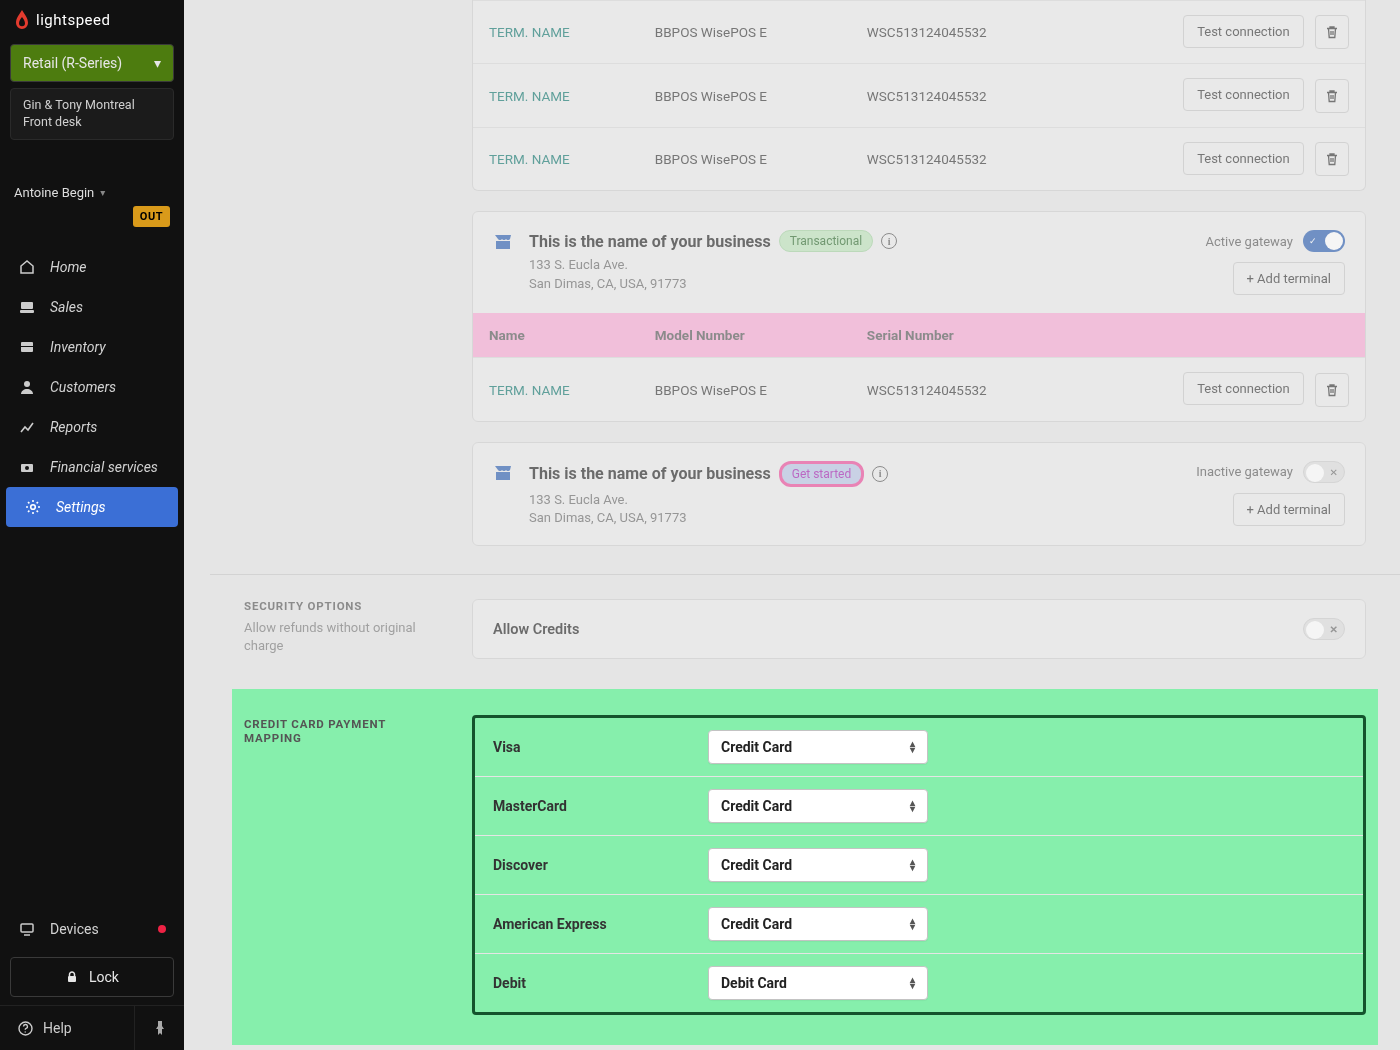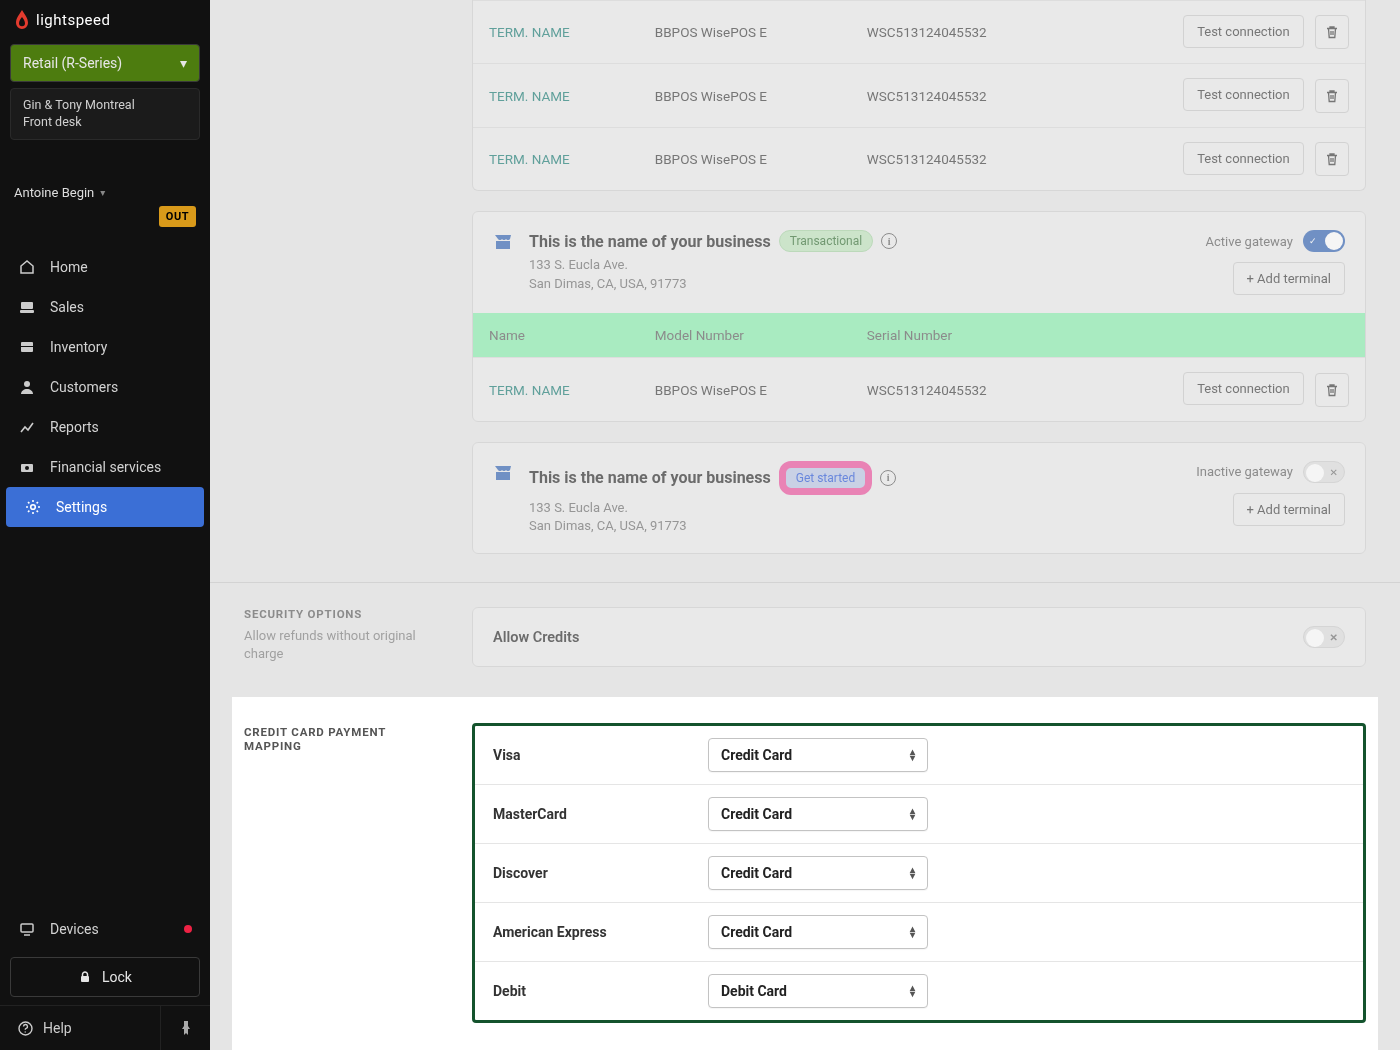--- a/index.html
+++ b/index.html
@@ -1,29 +1,29 @@
 <!DOCTYPE html>
 <html><head>
 <meta charset="utf-8">
 <style>
 * { box-sizing: border-box; margin: 0; padding: 0; }
 body { font-family: -apple-system, BlinkMacSystemFont, "Segoe UI", Roboto, sans-serif; background: #e5e5e5; color: #333; }
 
 
-.sidebar { position: fixed; left: 0; top: 0; bottom: 0; width: 210px; background: #111; color: #ccc; display: flex; flex-direction: column; }
+.sidebar { position: fixed; left: 0; top: 0; bottom: 0; width: 184px; background: #111; color: #ccc; display: flex; flex-direction: column; }
 .brand { display: flex; align-items: center; gap: 6px; padding: 10px 14px 8px; }
 .brand svg { flex-shrink: 0; }
 .brand-text { color: #fff; font-size: 15px; letter-spacing: .5px; }
 .series-select { margin: 6px 10px; background: #4d7c0f; border: 1px solid #3a3a3a; border-radius: 4px; padding: 10px 12px; color: #e6e6e6; font-size: 14px; display: flex; justify-content: space-between; align-items: center; cursor: pointer; }
 .location-block { margin: 0 10px 8px; background: #1b1b1b; border: 1px solid #2a2a2a; border-radius: 4px; padding: 8px 12px; color: #d0d0d0; font-size: 12.5px; line-height: 1.35; }
 .user-row { display: flex; align-items: center; justify-content: space-between; padding: 10px 14px 16px; font-size: 13px; color: #ddd; }
 .user-left { display: flex; align-items: center; gap: 6px; }
 .out-badge { background: #d99a1a; color: #000; font-weight: 700; font-size: 11px; padding: 4px 7px; border-radius: 3px; letter-spacing: .5px; margin-top: 48px; }
 
-.nav { flex: 1; overflow-y: auto; padding-top: 4px; }
+.nav { flex: 1; overflow-y: auto; padding-top: 4px; font-style: italic; }
 .nav-item { display: flex; align-items: center; gap: 14px; padding: 11px 18px; font-size: 14px; color: #d2d2d2; cursor: pointer; }
 .nav-item.active { background: #3b6fd6; color: #fff; border-radius: 4px; margin: 0 6px; }
 .nav-icon { width: 18px; height: 18px; display: flex; align-items: center; justify-content: center; flex-shrink: 0; }
 
 .sidebar-bottom { padding: 0 0 0; }
 .devices-row { display: flex; align-items: center; gap: 14px; padding: 11px 18px; font-size: 14px; color: #d2d2d2; cursor: pointer; position: relative; }
 .devices-dot { position: absolute; right: 18px; width: 8px; height: 8px; background: #e24; border-radius: 50%; }
 .lock-btn { margin: 8px 10px; border: 1px solid #3a3a3a; background: #111; color: #e6e6e6; border-radius: 4px; padding: 11px; display: flex; align-items: center; justify-content: center; gap: 10px; font-size: 14px; cursor: pointer; }
 .help-row { display: flex; border-top: 1px solid #222; }
 .help-btn { flex: 1; display: flex; align-items: center; gap: 10px; padding: 14px 18px; color: #ccc; font-size: 14px; cursor: pointer; }
@@ -34,35 +34,35 @@
 
 .section-row { display: flex; padding: 0 34px; gap: 28px; }
 .section-left { width: 200px; padding-top: 0; flex-shrink: 0; }
 .section-title { font-size: 11.5px; font-weight: 700; letter-spacing: .8px; color: #555; margin-bottom: 6px; }
 .section-desc { font-size: 13px; color: #777; line-height: 1.35; }
 
 .panel { background: #ececec; border: 1px solid #d0d0d0; border-radius: 6px; flex: 1; }
 
 
 .tbl { width: 100%; border-collapse: collapse; font-size: 13.5px; }
-.tbl th { text-align: left; padding: 14px 16px; color: #555; font-weight: 400; border-bottom: 1px solid #d9d9d9; background: #86efac; }
+.tbl th { text-align: left; padding: 14px 16px; color: #555; font-weight: 700; border-bottom: 1px solid #d9d9d9; background: #f9a8d4; }
 .tbl td { padding: 14px 16px; border-top: 1px solid #d9d9d9; color: #333; }
 .tbl a.termlink { color: #0f766e; text-decoration: none; font-weight: 400; }
 .row-actions { text-align: right; white-space: nowrap; }
 .btn-outline { display: inline-block; background: #ececec; border: 1px solid #c7c7c7; border-radius: 4px; padding: 8px 13px; font-size: 13px; color: #333; cursor: pointer; }
 .btn-icon { display: inline-flex; align-items: center; justify-content: center; background: #ececec; border: 1px solid #c7c7c7; border-radius: 4px; width: 34px; height: 34px; margin-left: 8px; cursor: pointer; vertical-align: middle; }
 
 
 .biz-header { display: flex; align-items: flex-start; padding: 18px 20px; gap: 16px; }
 .biz-icon { color: #2a5db0; margin-top: 2px; }
 .biz-meta { flex: 1; }
 .biz-title-row { display: flex; align-items: center; gap: 8px; flex-wrap: wrap; }
 .biz-title { font-size: 16px; font-weight: 700; color: #222; }
 .badge-trans { background: #bde4bb; color: #2b6a2a; font-size: 12px; padding: 3px 10px; border-radius: 12px; border: 1px solid #a3d3a1; }
-.badge-start { background: #b9c5e6; color: #1d4ed8; font-size: 12px; padding: 3px 10px; border-radius: 12px; border: 7px solid #ec4899; }
+.badge-start { background: #b9c5e6; color: #a21caf; font-size: 12px; padding: 3px 10px; border-radius: 12px; border: 3px solid #ec4899; }
 .info-i { width: 16px; height: 16px; border: 1.5px solid #555; border-radius: 50%; display: inline-flex; align-items: center; justify-content: center; font-size: 10px; font-weight: 700; color: #555; font-family: Georgia, serif; }
 .biz-addr { color: #666; font-size: 13px; margin-top: 4px; line-height: 1.4; }
 .biz-right { display: flex; flex-direction: column; align-items: flex-end; gap: 10px; }
 .gw-row { display: flex; align-items: center; gap: 10px; font-size: 13px; color: #555; }
 
 
 .toggle { width: 42px; height: 22px; border-radius: 11px; position: relative; display: inline-block; }
 .toggle.on { background: #2a5db0; }
 .toggle.off { background: #ddd; border: 1px solid #ccc; }
 .toggle .knob { position: absolute; top: 2px; width: 18px; height: 18px; border-radius: 50%; background: #fff; }
@@ -72,21 +72,21 @@
 .toggle.on .mark { left: 6px; color: #fff; }
 .toggle.off .mark { right: 6px; color: #666; font-size: 10px; }
 
 .spacer { height: 20px; }
 .divider-section { border-top: 1px solid #c9c9c9; margin-top: 28px; padding-top: 24px; }
 
 
 .ac-row { display: flex; align-items: center; justify-content: space-between; padding: 18px 20px; font-size: 14.5px; font-weight: 600; color: #222; }
 
 
-.highlight-wrap { background: #ffffff; margin: 30px 22px 0; padding: 26px 12px 30px; display: flex; gap: 28px; }
+.highlight-wrap { background: #86efac; margin: 30px 22px 0; padding: 26px 12px 30px; display: flex; gap: 28px; }
 .highlight-wrap .section-left { padding-top: 2px; }
 .map-panel { flex: 1; border: 3px solid #14532d; border-radius: 4px; overflow: hidden; font-weight: bold; }
 .map-row { display: flex; align-items: center; padding: 12px 18px; border-top: 1px solid #e5e5e5; }
 .map-row:first-child { border-top: none; }
 .map-label { width: 215px; font-size: 14px; color: #333; }
 .map-select { width: 220px; border: 1px solid #c3c3c3; border-radius: 4px; background: #fff; padding: 8px 12px; font-size: 14px; color: #222; display: flex; justify-content: space-between; align-items: center; cursor: pointer; box-shadow: 0 1px 1px rgba(0,0,0,.04); }
 .caret-updown { font-size: 10px; line-height: .6; color: #555; display: flex; flex-direction: column; gap: 0; }
 .caret-updown span { display: block; }
 
 .dim { opacity: .62; }

